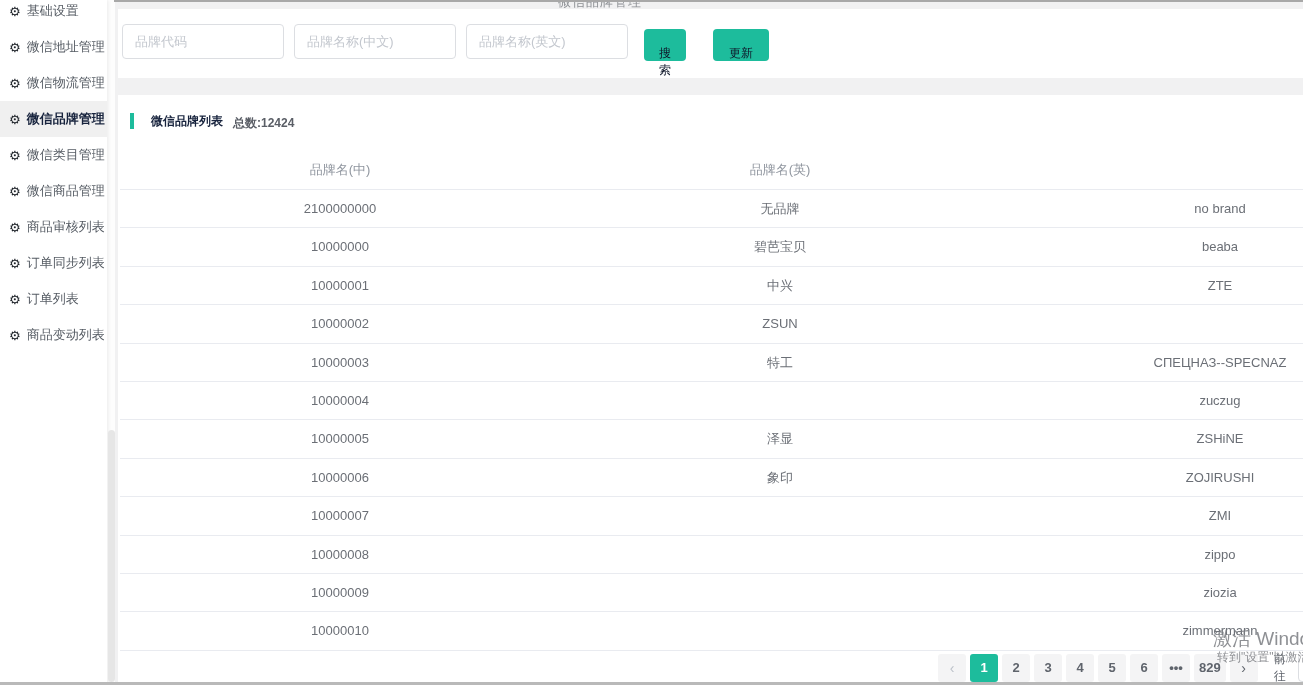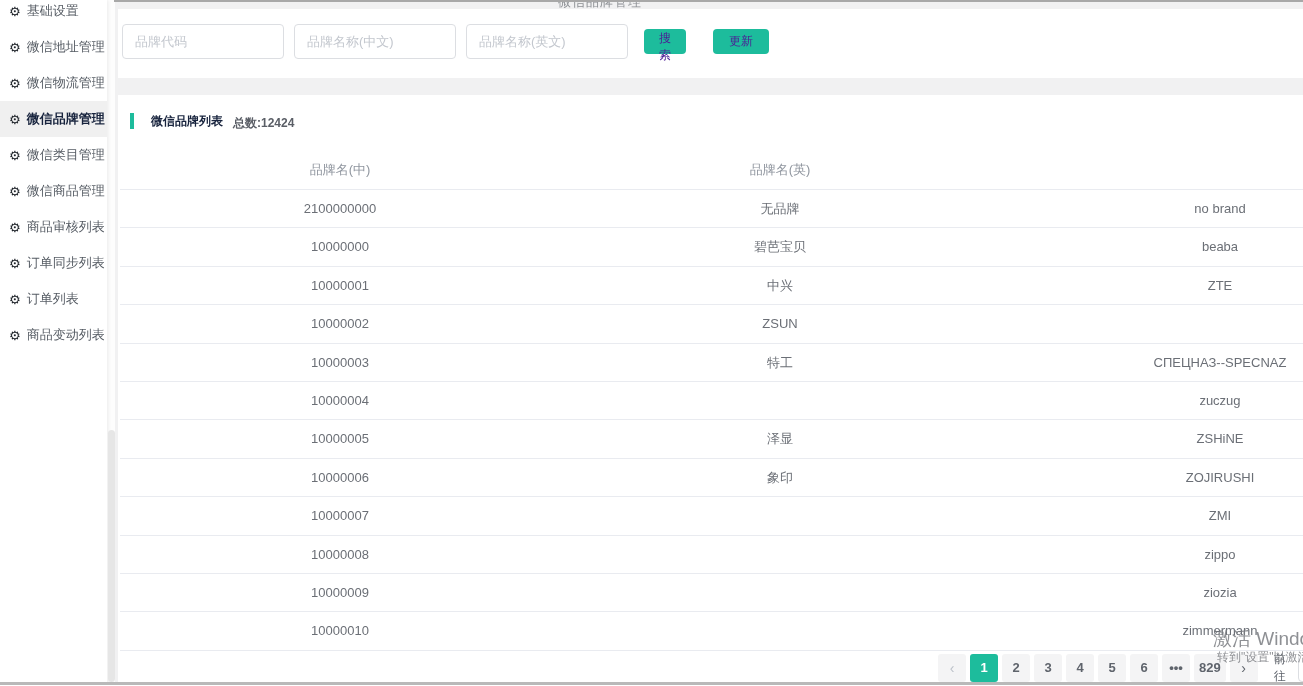--- a/index.html
+++ b/index.html
@@ -26,21 +26,21 @@
     background:#e6e6e6; border-radius:4px; z-index:5; }
 
   
   .search-card { position:absolute; left:118px; top:9px; width:1185px; height:69px; background:#fff; z-index:1; }
   .search-card input { position:absolute; top:15px; width:162px; height:35px; border:1px solid #dcdee2;
     border-radius:4px; padding:13px 12px; font-size:13px; color:#515a6e; background:#fff; outline:none;
     font-family:inherit; }
   .search-card input::placeholder { color:#c3c7ce; }
   .inp-0 { left:4px; } .inp-1 { left:176px; } .inp-2 { left:348px; }
   .btn { position:absolute; top:20px; height:25px; border:none; border-radius:4px;
-    background:var(--accent,#1dbc9c); color:#4c1d95; font-size:12px; padding:1px 12px; cursor:pointer;
+    background:var(--accent,#1dbc9c); color:#0f172a; font-size:12px; padding:16px 12px; cursor:pointer;
     font-family:inherit; }
   .btn-search { left:526px; width:42px; } .btn-update { left:587px; width:56px;margin-left:8px; }
 
   
   .table-card { position:absolute; left:118px; top:95px; width:1185px; height:591px; background:#fff;
     z-index:1; overflow:hidden; }
   .card-title-bar { position:absolute; left:12px; top:18px; width:4px; height:16px; background:var(--accent,#1dbc9c); }
   .card-title { position:absolute; left:33px; top:18px; font-size:12px; font-weight:bold; color:#17233d; }
   .card-total { position:absolute; left:115px; top:20px; font-size:12px; font-weight:bold; color:#5a5e66; }
 

